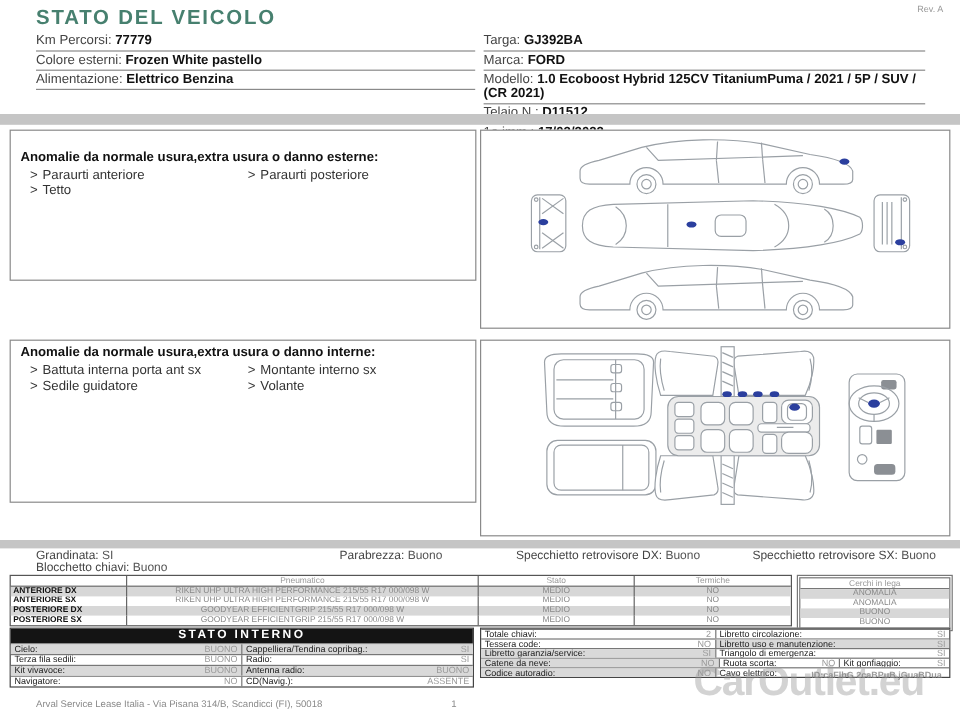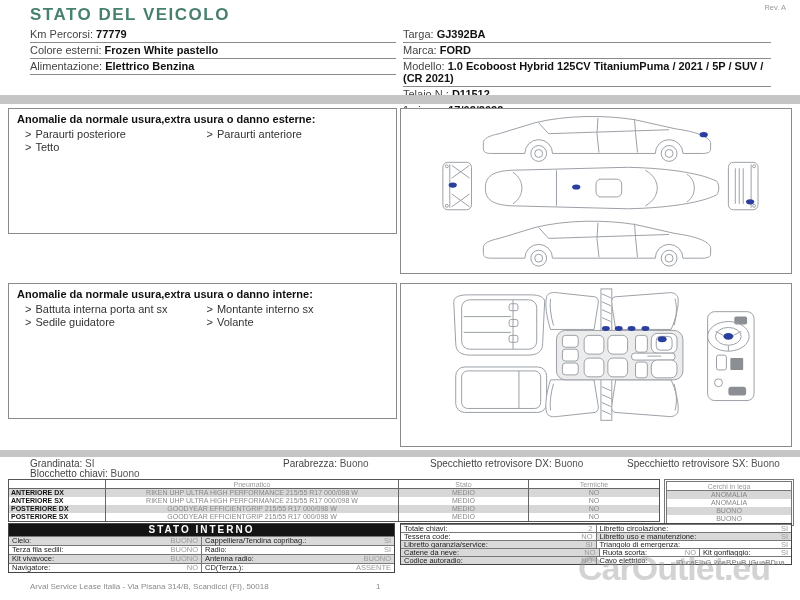--- a/index.html
+++ b/index.html
@@ -32,21 +32,21 @@
   .info-row .lbl { color:#444; }
   .info-row .val { color:#111; font-weight:bold; }
 
   
   .bar { left:0; width:800px; background:#c5c5c5; }
   .bar1 { top:95px; height:9px; }
   .bar2 { top:450px; height:7px; }
 
   
   .box { border:1px solid #8a8a8a; background:#fff; }
-  .ext-text { left:8px;   top:108px; width:389px; height:126px; padding:4px 8px; }
+  .ext-text { left:8px;   top:108px; width:389px; height:126px; padding:16px 8px; }
   .ext-diag { left:400px; top:108px; width:392px; height:166px; }
   .int-text { left:8px;   top:283px; width:389px; height:136px; padding:4px 8px; }
   .int-diag { left:400px; top:283px; width:392px; height:164px; }
   .anom-title { font-size:11px; font-weight:bold; color:#111; }
   .anom-items {
     display:grid; grid-template-columns:1fr 1fr;
     margin-top:3px; padding-left:8px;
     font-size:11px; color:#333; line-height:13px;
   }
   .anom-item .b { margin-right:4px; }
@@ -167,22 +167,22 @@
     <span class="lbl">1a imm.:</span>
     <span class="val">17/02/2022</span>
   </div>
 </div>
 
 <div class="abs bar bar1"></div>
 
 <div class="abs box ext-text">
   <div class="anom-title">Anomalie da normale usura,extra usura o danno esterne:</div>
   <div class="anom-items">
+    <div class="anom-item"><span class="b">&gt;</span><span>Paraurti anteriore</span></div>
     <div class="anom-item"><span class="b">&gt;</span><span>Paraurti posteriore</span></div>
-    <div class="anom-item"><span class="b">&gt;</span><span>Paraurti anteriore</span></div>
     <div class="anom-item"><span class="b">&gt;</span><span>Tetto</span></div>
   </div>
 </div>
 
 <div class="abs box ext-diag">
   <svg class="diag-svg" viewBox="0 0 392 166">
     <defs>
       <g id="sidecar">
         <path class="fw" d="M4,36 L4,30 C4,26 10,23 20,21 L56,10 C88,2 128,2 158,7 L198,16 C220,19 232,24 234,30 L234,37 C234,40 230,41 226,41 L206,41 A14,14 0 1 0 178,41 L74,41 A14,14 0 1 0 46,41 L12,41 C7,41 4,40 4,36 Z"></path>
         <path class="ln" d="M60,10 L70,21 L192,17"></path>
@@ -426,21 +426,21 @@
         <span class="lbl">Antenna radio:</span>
         <span class="val">BUONO</span>
       </div>
   </div>
   <div class="bt-row">
     <div class="bt-cell">
         <span class="lbl">Navigatore:</span>
         <span class="val">NO</span>
       </div>
     <div class="bt-cell">
-        <span class="lbl">CD(Terza.):</span>
+        <span class="lbl">CD(Navig.):</span>
         <span class="val">ASSENTE</span>
       </div>
   </div>
 </div>
 
 <div class="abs bt-table doc-table">
   <div class="bt-row">
     <div class="bt-cell">
         <span class="lbl">Totale chiavi:</span>
         <span class="val">2</span>

